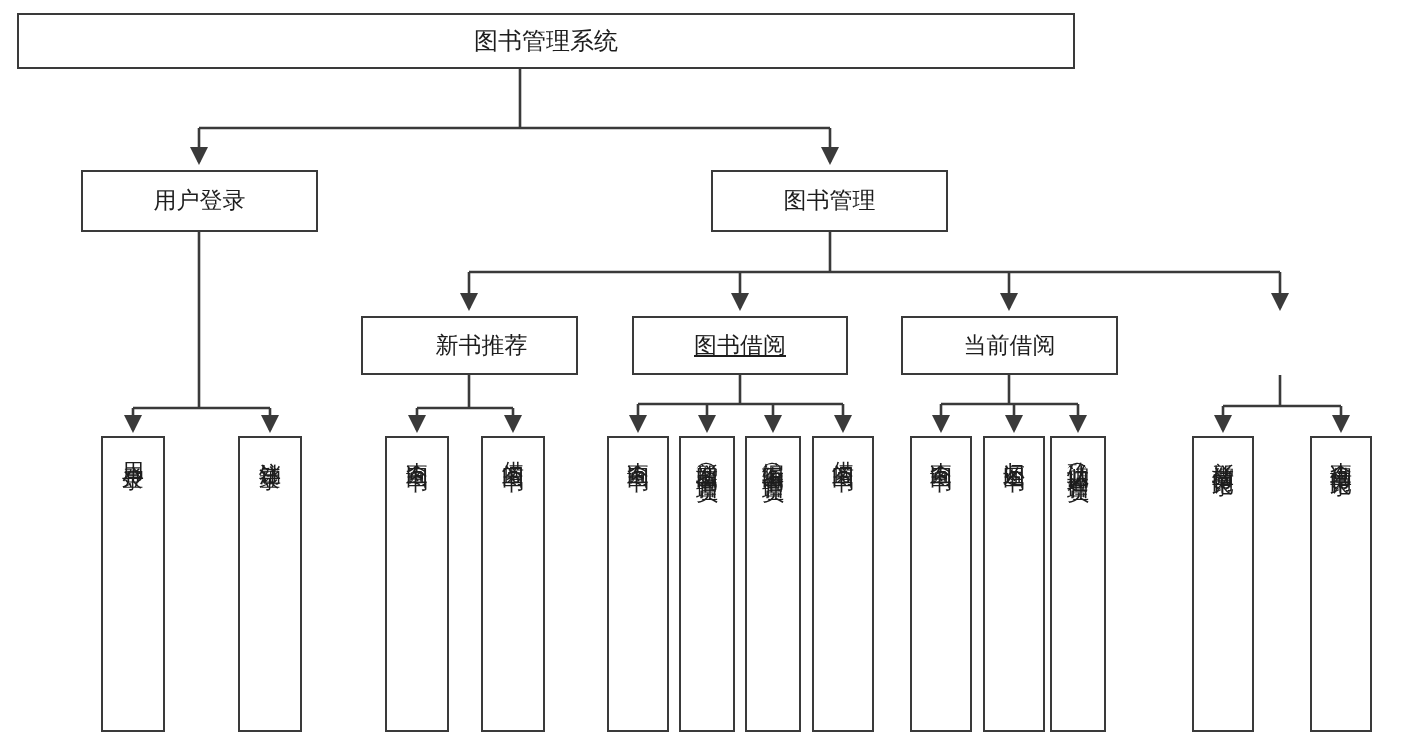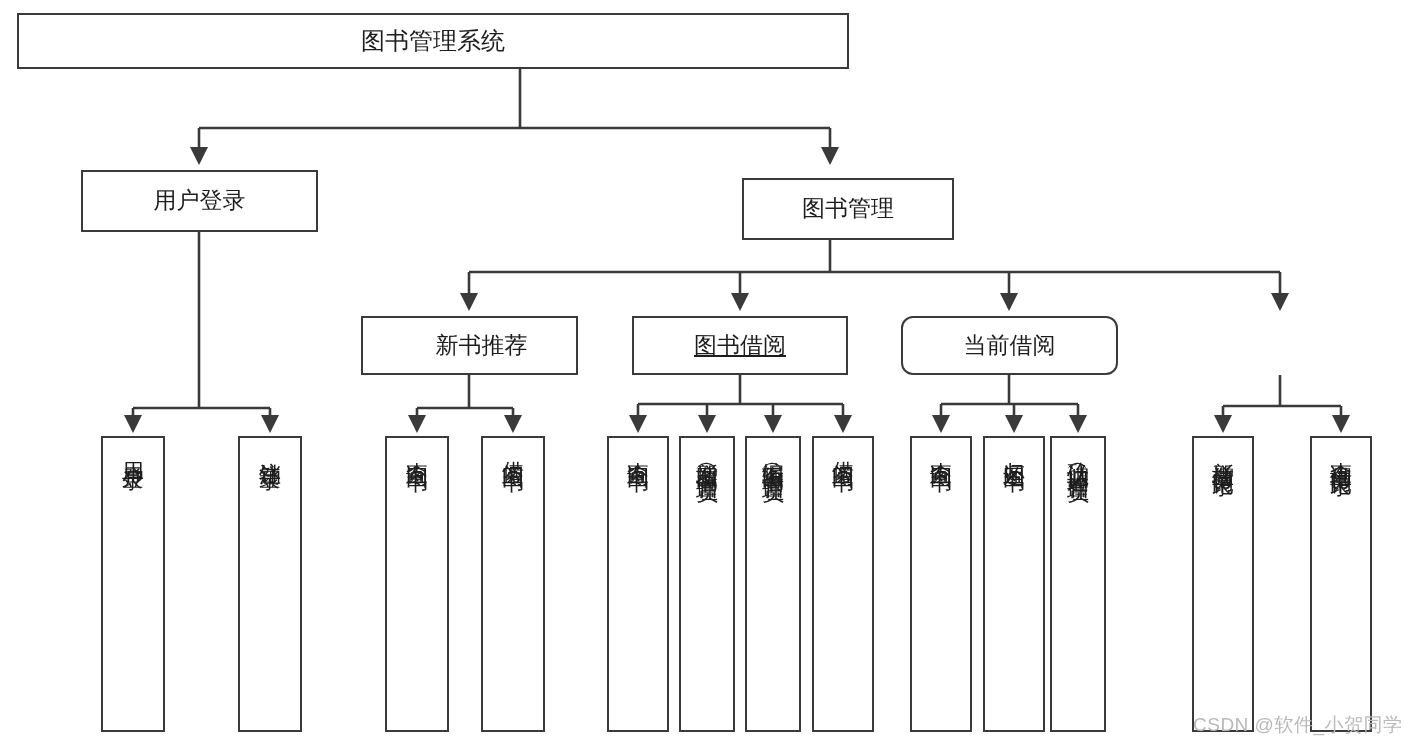--- a/index.html
+++ b/index.html
@@ -118,38 +118,38 @@
       <path d="M 1014 404 L 1014 430" marker-end="url(#arrow)"></path>
       <path d="M 1078 404 L 1078 430" marker-end="url(#arrow)"></path>
 
       <path d="M 1280 375 L 1280 406"></path>
       <path d="M 1223 406 L 1341 406"></path>
       <path d="M 1223 406 L 1223 430" marker-end="url(#arrow)"></path>
       <path d="M 1341 406 L 1341 430" marker-end="url(#arrow)"></path>
     </g>
   </svg>
 
-  <div class="node horiz root" style="left:17px; top:13px; width:832px; height:56px;">
+  <div class="node horiz root" style="left:17px; top:13px; width:1058px; height:56px;">
     <span class="label">图书管理系统</span>
   </div>
 
   <div class="node horiz" style="left:81px; top:170px; width:237px; height:62px;">
     <span class="label">用户登录</span>
   </div>
-  <div class="node horiz" style="left:742px; top:170px; width:212px; height:62px;margin-top:8px;">
+  <div class="node horiz" style="left:711px; top:170px; width:237px; height:62px;">
     <span class="label">图书管理</span>
   </div>
 
   <div class="node horiz" style="left:361px; top:316px; width:217px; height:59px;padding-left:24px;">
     <span class="label">新书推荐</span>
   </div>
   <div class="node horiz" style="left:632px; top:316px; width:216px; height:59px;text-decoration:underline;">
     <span class="label">图书借阅</span>
   </div>
-  <div class="node horiz" style="left:901px; top:316px; width:217px; height:59px;border-radius:12px;">
+  <div class="node horiz" style="left:901px; top:316px; width:217px; height:59px;">
     <span class="label">当前借阅</span>
   </div>
 
   <div class="node vert" style="left:101px; top:436px; width:64px; height:296px;">
     <span class="label">用户登录</span>
   </div>
   <div class="node vert" style="left:238px; top:436px; width:64px; height:296px;">
     <span class="label">注销登录</span>
   </div>
 
@@ -183,17 +183,14 @@
     <span class="label">确认归还（管理员）</span>
   </div>
 
   <div class="node vert" style="left:1192px; top:436px; width:62px; height:296px;">
     <span class="label">新增借阅记录</span>
   </div>
   <div class="node vert" style="left:1310px; top:436px; width:62px; height:296px;">
     <span class="label">查询借阅记录</span>
   </div>
 
-  <div class="watermark" style="left:1193px; top:712px;">
-    <span>CSDN @软件_小贺同学</span>
-  </div>
 
 </div>
 
 </body></html>

